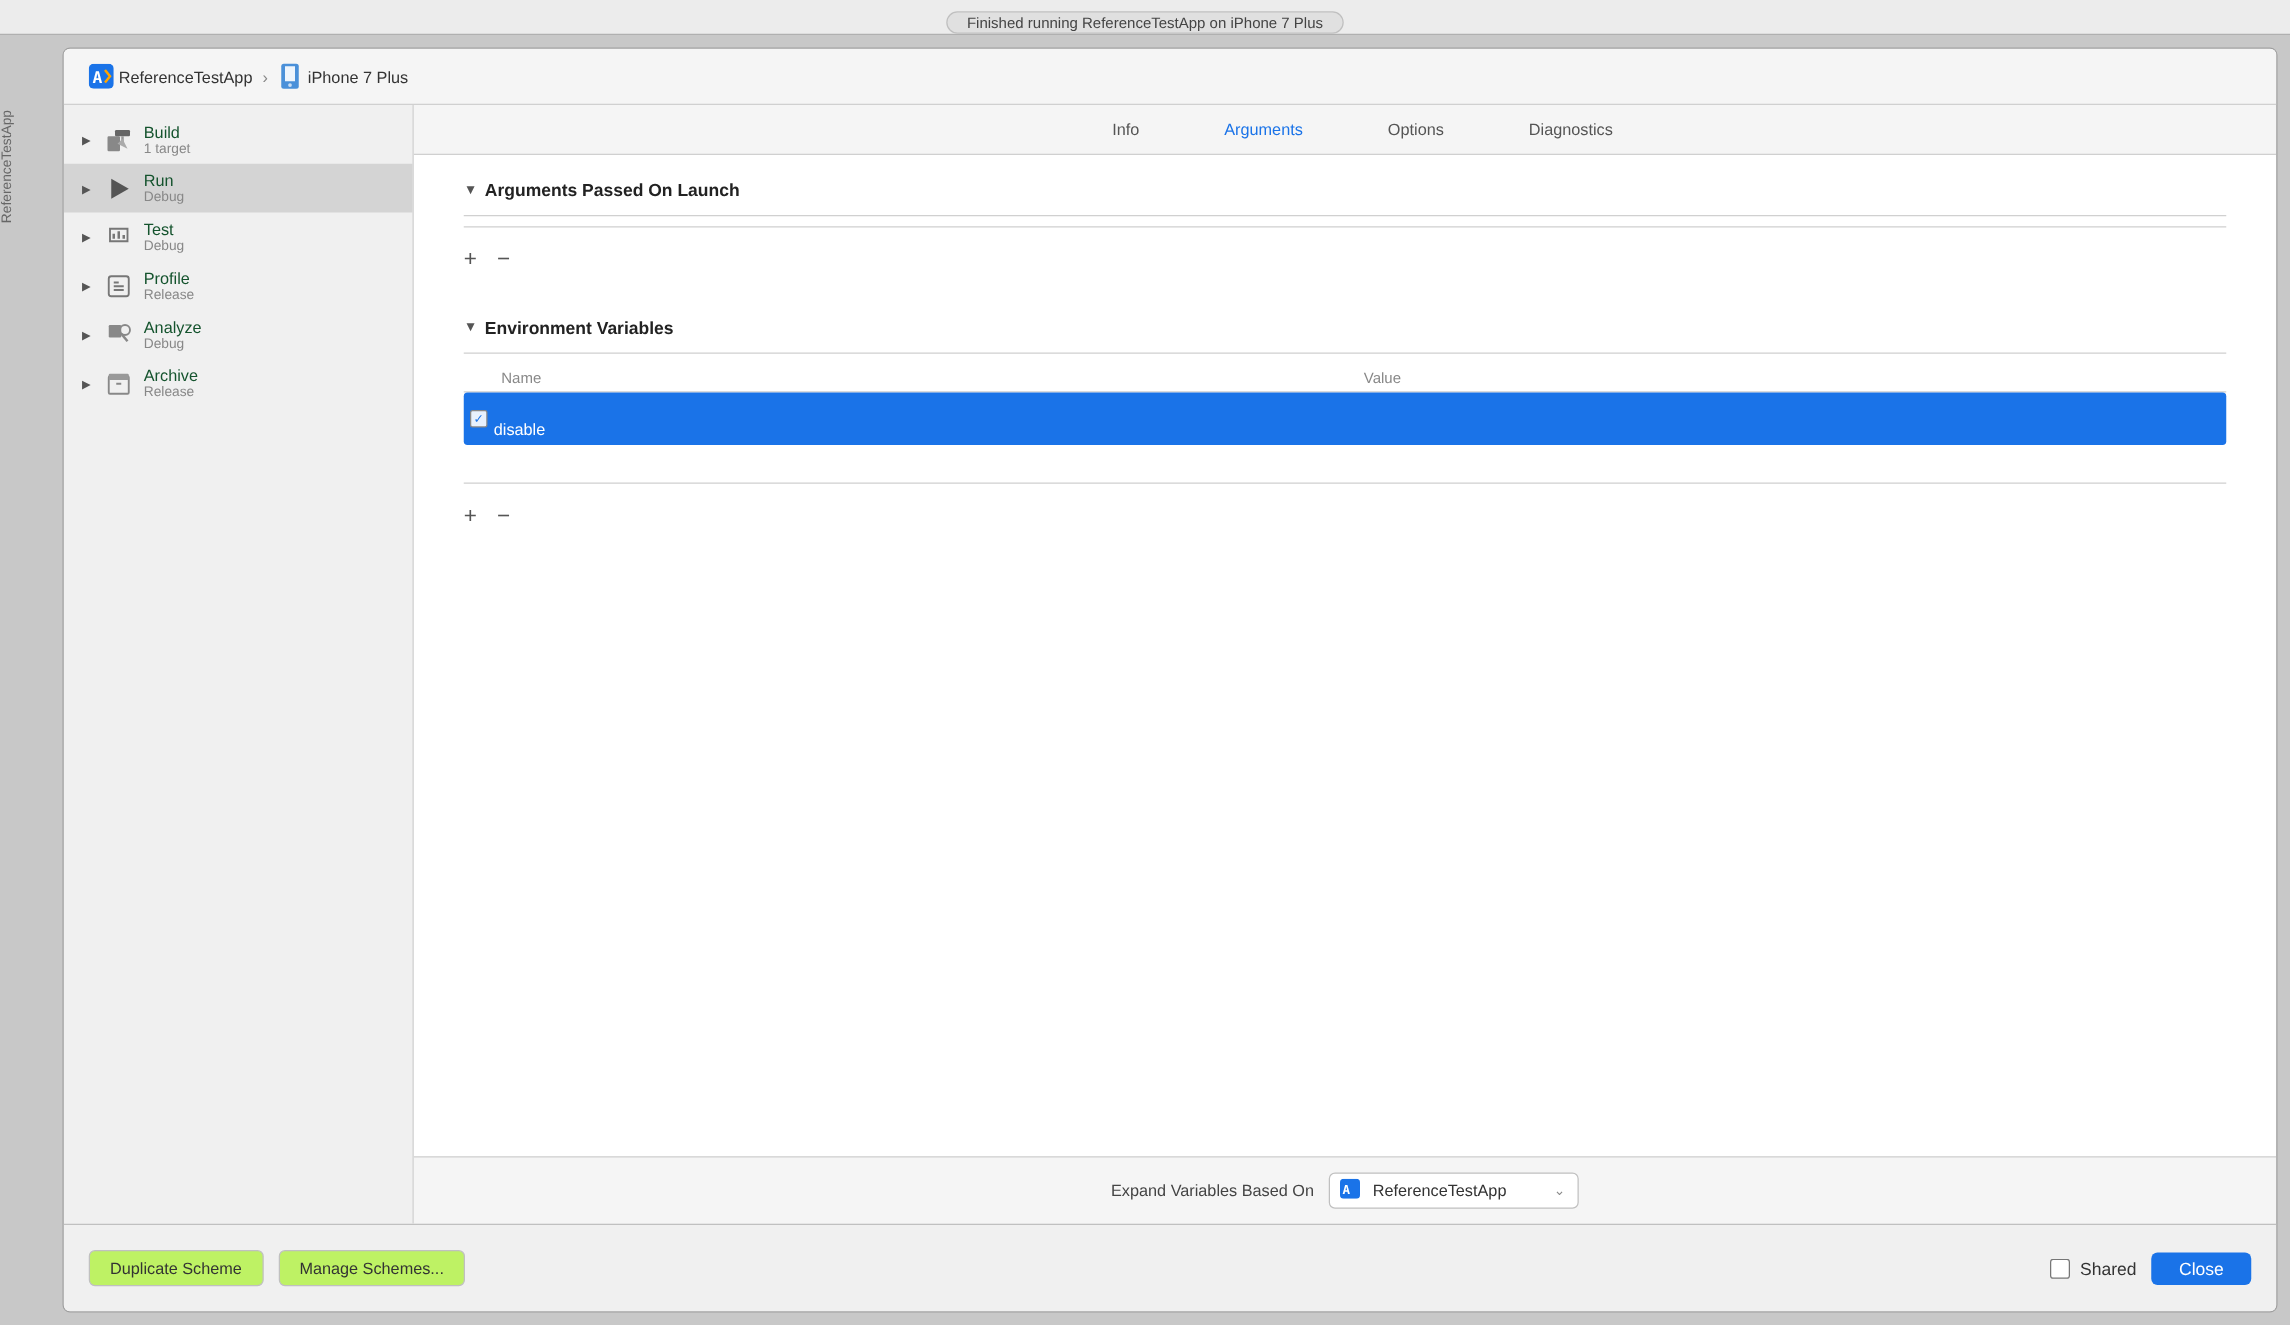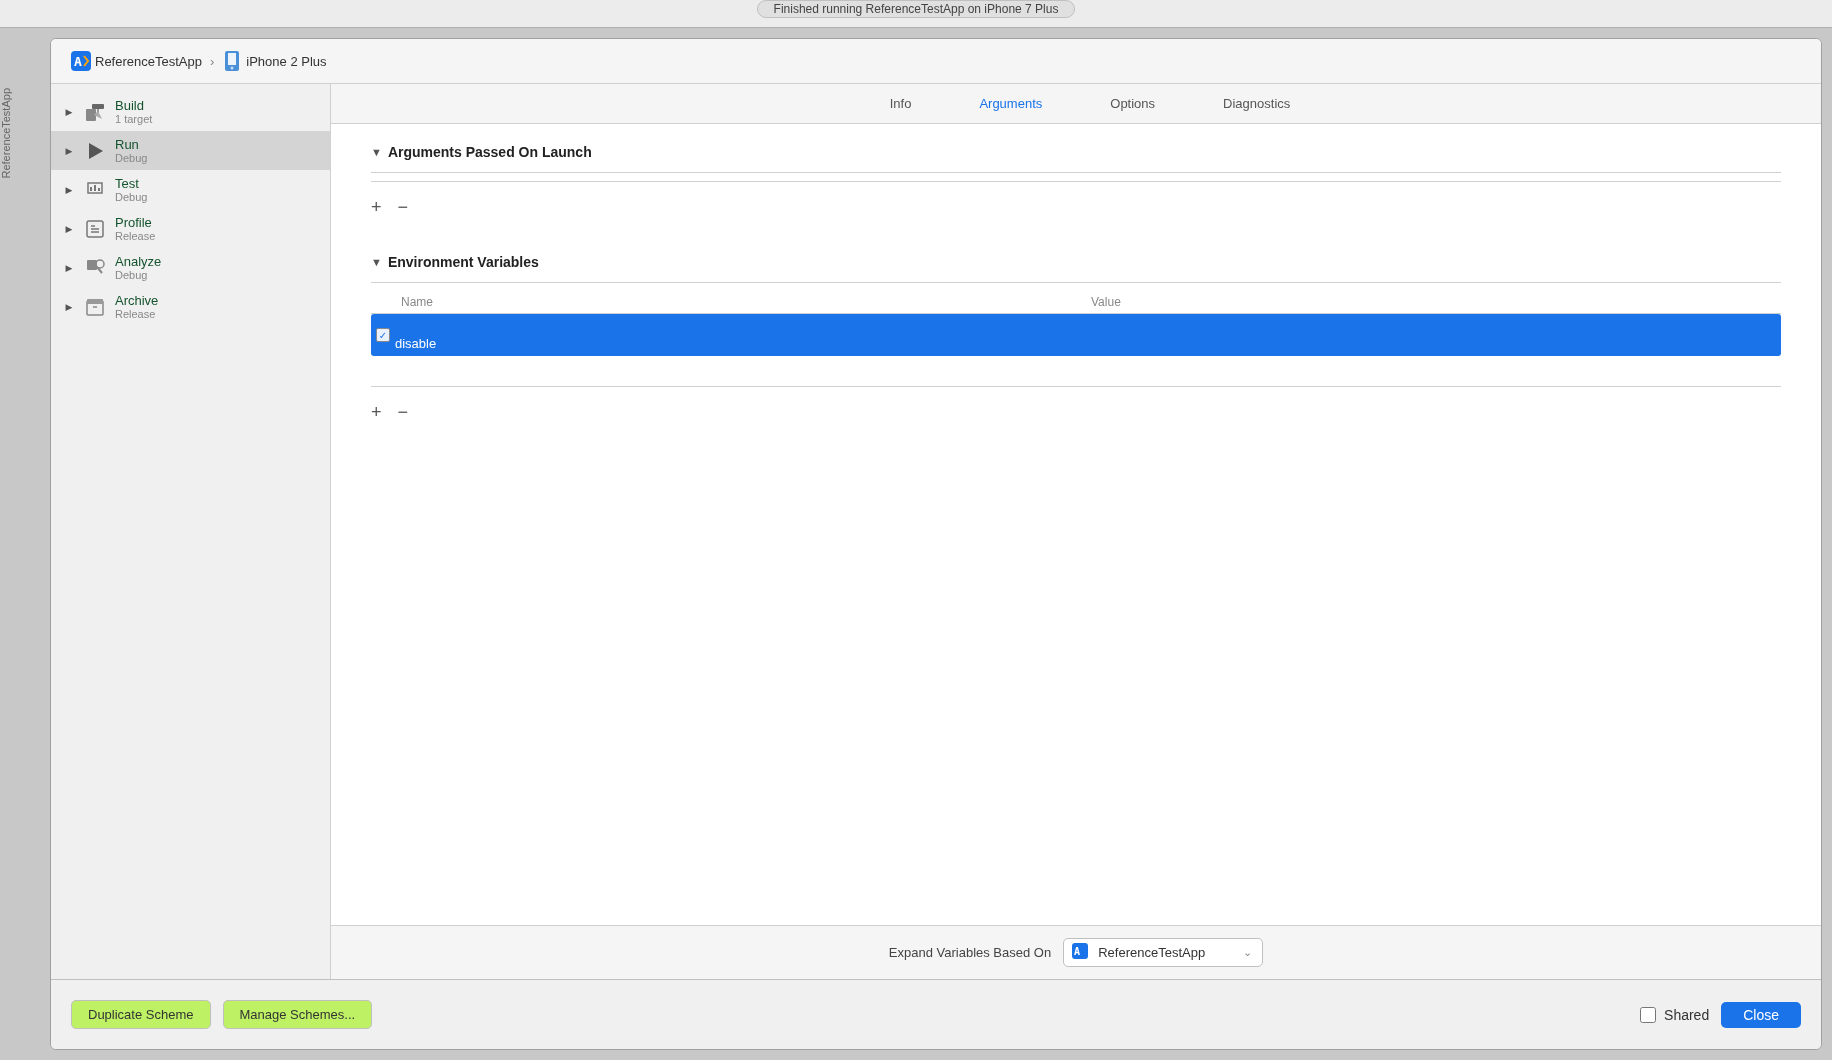--- a/index.html
+++ b/index.html
@@ -11,21 +11,21 @@
       height: 1060px;
       overflow: hidden;
       display: flex;
       flex-direction: column;
     }
 
     .top-bar {
       height: 28px;
       background: #ececec;
       display: flex;
-      align-items: flex-start;
+      align-items: flex-end;
       justify-content: center;
       border-bottom: 1px solid #b0b0b0;
     }
 
     .top-bar-text {
       font-size: 12px;
       color: #444;
       background: #e0e0e0;
       border: 1px solid #c0c0c0;
       border-radius: 10px;
@@ -446,21 +446,21 @@
       <span class="breadcrumb-text">ReferenceTestApp</span>
       <span class="breadcrumb-separator">›</span>
 
       <span class="breadcrumb-icon">
         <svg width="16" height="22" viewBox="0 0 16 22">
           <rect x="1" y="1" width="14" height="20" rx="2" fill="#4a90d9"></rect>
           <rect x="4" y="3" width="8" height="12" fill="white" opacity="0.9"></rect>
           <circle cx="8" cy="18" r="1.5" fill="white" opacity="0.7"></circle>
         </svg>
       </span>
-      <span class="breadcrumb-text">iPhone 2 Plus</span>
+      <span class="breadcrumb-text">iPhone 7 Plus</span>
     </div>
 
     <div class="dialog-body">
 
       <div class="sidebar">
 
         <div class="scheme-item">
           <span class="scheme-item-expand">▶</span>
           <span class="scheme-item-icon">
             <svg width="22" height="22" viewBox="0 0 22 22">

